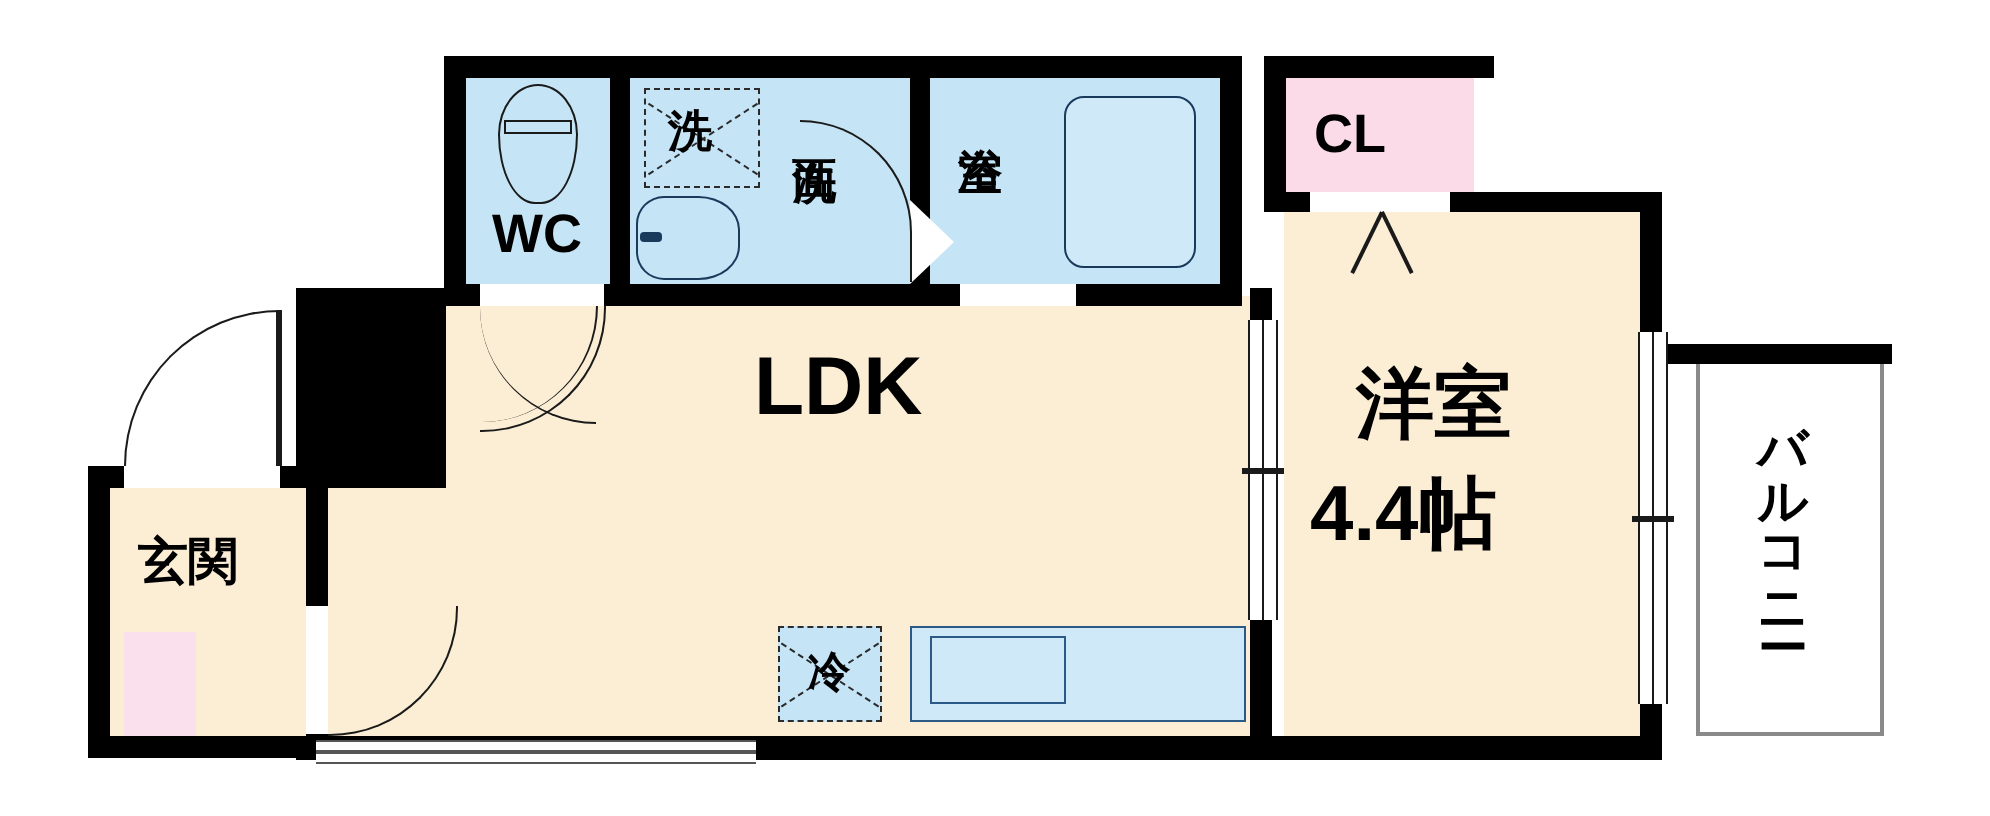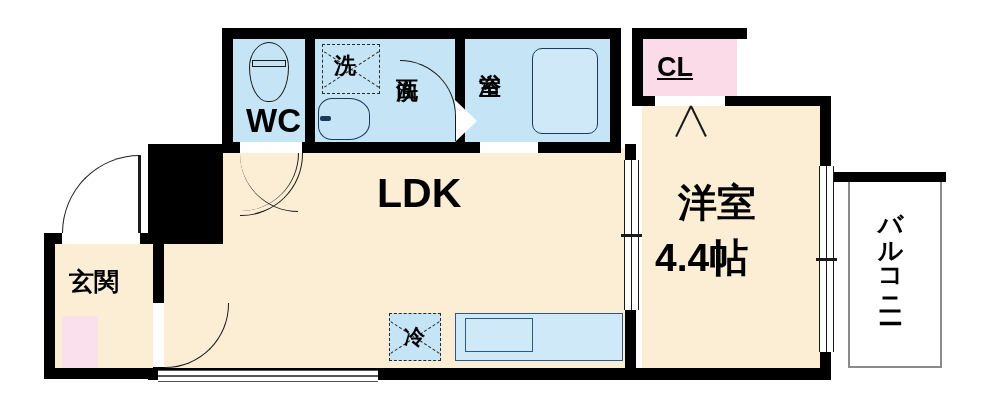--- a/index.html
+++ b/index.html
@@ -11,21 +11,21 @@
   .room{position:absolute;box-sizing:border-box;}
   .fl-ldk{background:#fbeed5;}
   .fl-wet{background:#c5e5f7;}
   .fl-cl{background:#fadbe7;}
   .fl-shoe{background:#f9e0ec;}
   .fl-bal{background:#ffffff;}
   .thinline{position:absolute;background:#8a8a8a;}
 
   .label{position:absolute;color:#000;font-weight:bold;line-height:1.0;
          white-space:nowrap;letter-spacing:0px;}
-  .lbl-wc{font-size:33px;}
+  .lbl-wc{font-size:27px;}
   .lbl-sm{font-size:22px;}
   .lbl-cl{font-size:27px;}
   .lbl-genkan{font-size:25px;}
   .lbl-big{font-size:41px;}
   .lbl-big2{font-size:39px;}
   .lbl-rei{font-size:21px;}
   .vert{writing-mode:vertical-rl;text-orientation:upright;font-size:25px;}
 
   
   .watermark{position:absolute;left:330px;top:182px;font-size:44px;font-weight:bold;
@@ -193,21 +193,21 @@
 
 
   <div class="label lbl-wc" style="left:246px;top:104px;">WC</div>
 
   <div class="label lbl-sm" style="left:334px;top:55px;">洗</div>
 
   <div class="label lbl-sm" style="left:396px;top:62px;writing-mode:vertical-rl;text-orientation:upright;line-height:1.05;">洗面</div>
 
   <div class="label lbl-sm" style="left:479px;top:56px;writing-mode:vertical-rl;text-orientation:upright;line-height:1.05;">浴室</div>
 
-  <div class="label lbl-cl" style="left:657px;top:54px;text-decoration:underline;">CL</div>
+  <div class="label lbl-cl" style="left:657px;top:54px;">CL</div>
 
   <div class="label lbl-genkan" style="left:69px;top:255px;margin-top:14px;">玄関</div>
 
   <div class="label lbl-big" style="left:377px;top:173px;">LDK</div>
 
   <div class="label lbl-big2" style="left:678px;top:183px;">洋室</div>
   <div class="label lbl-big2" style="left:655px;top:238px;">4.4帖</div>
 
   <div class="label vert" style="left:878px;top:196px;line-height:1.0;">バルコニー</div>
 

